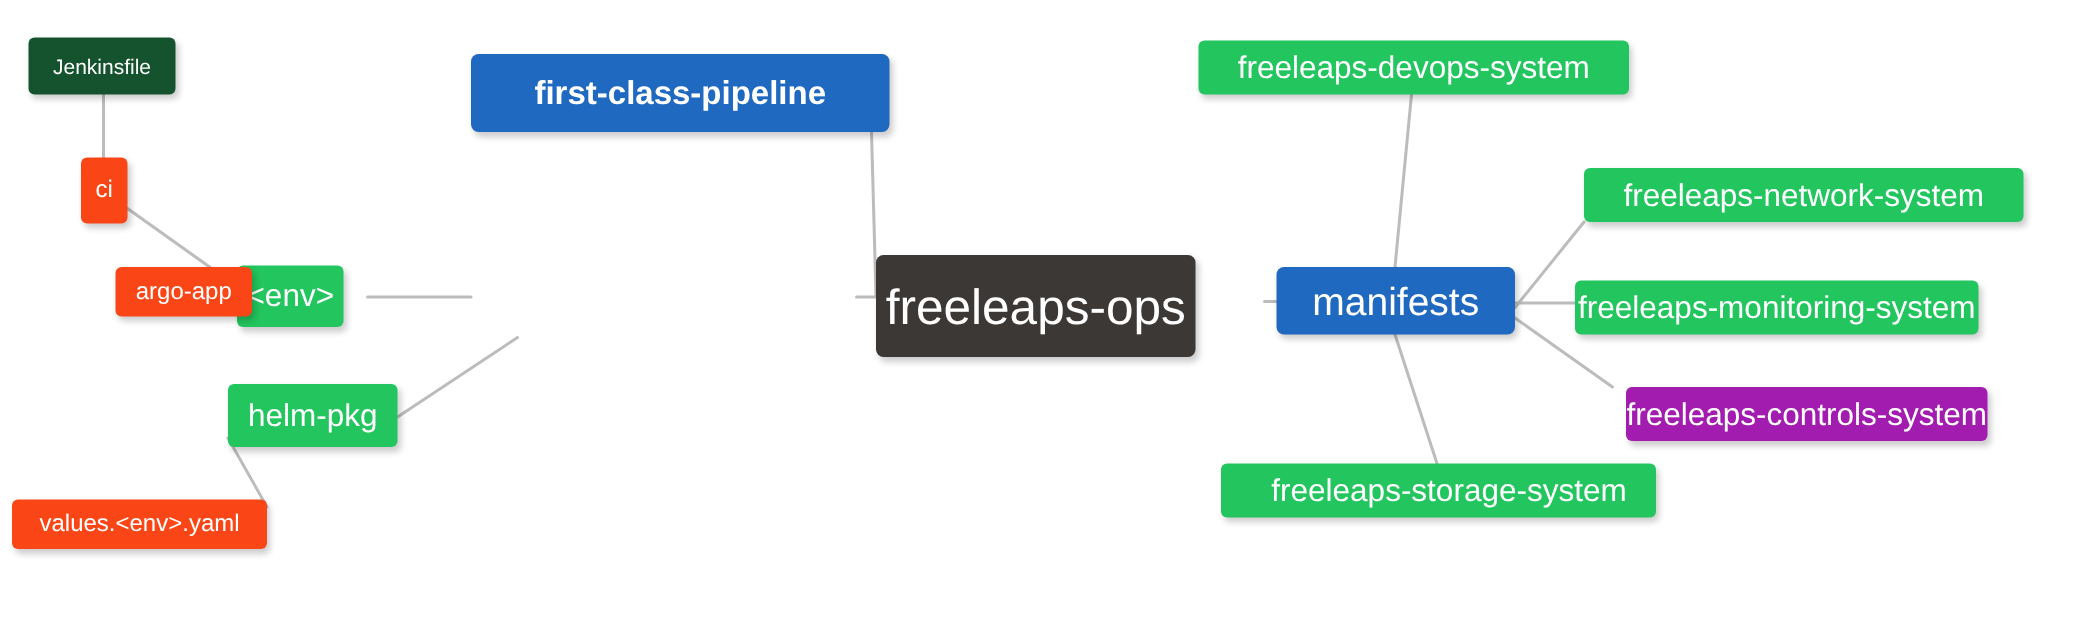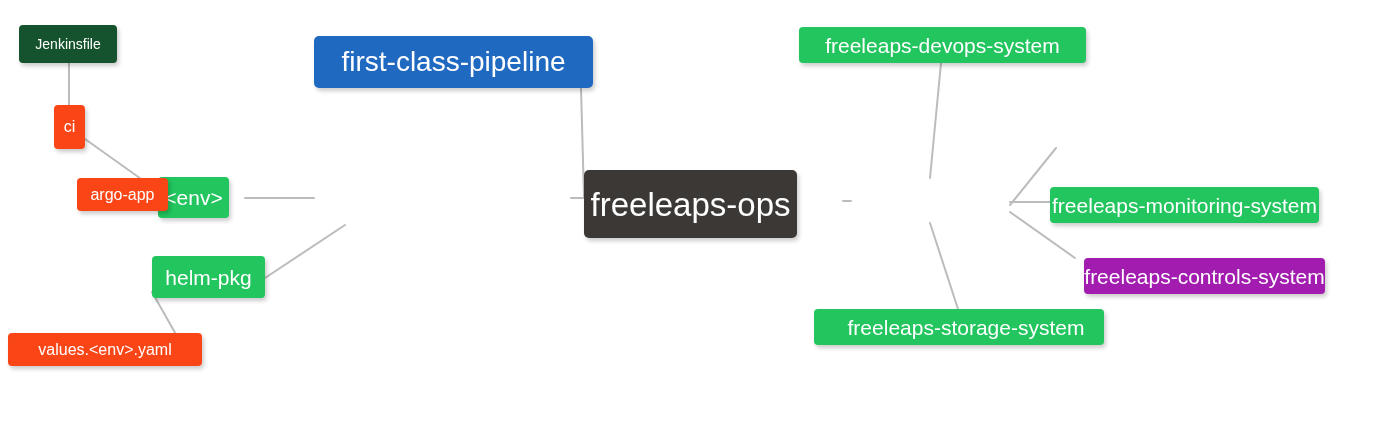--- a/index.html
+++ b/index.html
@@ -40,21 +40,21 @@
     box-shadow: 2px 3px 4px rgba(0,0,0,0.20);
     letter-spacing: 0px;
     padding: 0 10px;
   }
   .node-label {
     display: block;
     white-space: nowrap;
   }
   
   .tier-root   { font-size: 33px; border-radius: 5px; }
-  .tier-main   { font-size: 28px; border-radius: 5px; }
+  .tier-main   { font-size: 22px; border-radius: 5px; font-weight: bold; }
   .tier-branch { font-size: 26px; border-radius: 5px; }
   .tier-leaf   { font-size: 21px; border-radius: 4px; }
   .tier-small  { font-size: 16px; border-radius: 4px; }
   .tier-tiny   { font-size: 14px; border-radius: 4px; }
 </style>
 </head>
 <body>
 
 <div id="mindmap">
 
@@ -77,20 +77,23 @@
 
   <div class="node tier-root" style="left: 584px; top: 170px; width: 213px; height: 68px; background: rgb(60, 56, 53);">
     <span class="node-label">freeleaps-ops</span>
   </div>
 
   <div class="node tier-main" style="left: 314px; top: 36px; width: 279px; height: 52px; background: rgb(32, 105, 192);">
     <span class="node-label">first-class-pipeline</span>
   </div>
 
 
+  <div class="node tier-branch" style="left: 851px; top: 178px; width: 159px; height: 45px; background: rgb(32, 105, 192);">
+    <span class="node-label">manifests</span>
+  </div>
 
   <div class="node tier-leaf" style="left: 158px; top: 177px; width: 71px; height: 41px; background: rgb(34, 197, 94);">
     <span class="node-label">&lt;env&gt;</span>
   </div>
 
   <div class="node tier-leaf" style="left: 152px; top: 256px; width: 113px; height: 42px; background: rgb(34, 197, 94);">
     <span class="node-label">helm-pkg</span>
   </div>
 
   <div class="node tier-small" style="left: 54px; top: 105px; width: 31px; height: 44px; background: rgb(250, 70, 22);">
@@ -98,28 +101,31 @@
   </div>
 
   <div class="node tier-small" style="left: 32px; top: 178px; width: 91px; height: 33px; background: rgb(250, 70, 22); margin-left: 45px;">
     <span class="node-label">argo-app</span>
   </div>
 
   <div class="node tier-tiny" style="left: 19px; top: 25px; width: 98px; height: 38px; background: #14532d;">
     <span class="node-label">Jenkinsfile</span>
   </div>
 
-  <div class="node tier-small" style="left: 8px; top: 333px; width: 194px; height: 33px; background: rgb(250, 70, 22);">
+  <div class="node tier-small" style="left: 8px; top: 333px; width: 170px; height: 33px; background: rgb(250, 70, 22);">
     <span class="node-label">values.&lt;env&gt;.yaml</span>
   </div>
 
   <div class="node tier-leaf" style="left: 799px; top: 27px; width: 287px; height: 36px; background: rgb(34, 197, 94);">
     <span class="node-label">freeleaps-devops-system</span>
   </div>
 
+  <div class="node tier-leaf" style="left: 1056px; top: 112px; width: 293px; height: 36px; background: rgb(34, 197, 94);">
+    <span class="node-label">freeleaps-network-system</span>
+  </div>
 
   <div class="node tier-leaf" style="left: 1050px; top: 187px; width: 269px; height: 36px; background: rgb(34, 197, 94);">
     <span class="node-label">freeleaps-monitoring-system</span>
   </div>
 
   <div class="node tier-leaf" style="left: 1084px; top: 258px; width: 241px; height: 36px; background: #a21caf;">
     <span class="node-label">freeleaps-controls-system</span>
   </div>
 
   <div class="node tier-leaf" style="left: 814px; top: 309px; width: 290px; height: 36px; background: rgb(34, 197, 94); padding-left: 24px;">

